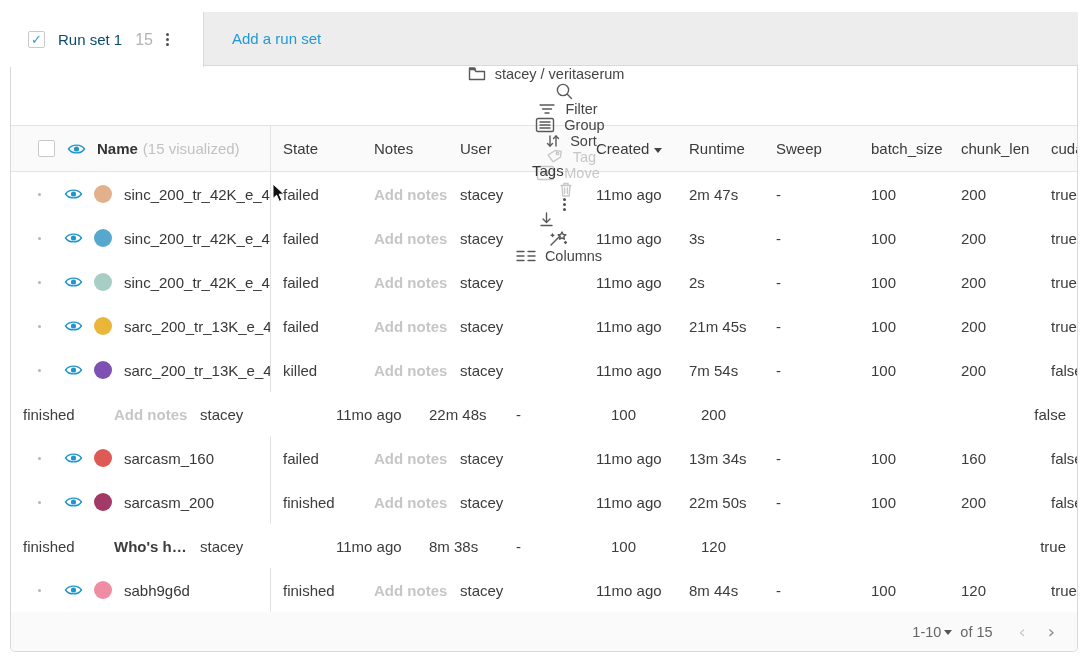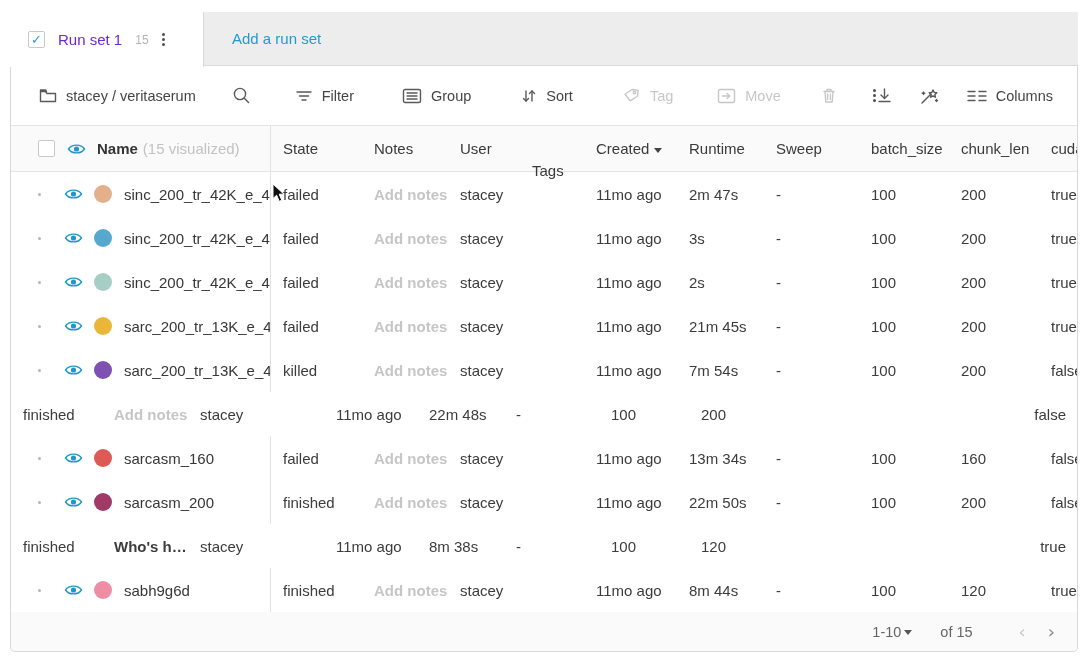--- a/index.html
+++ b/index.html
@@ -5,33 +5,33 @@
   * { margin:0; padding:0; box-sizing:border-box; }
   html,body { width:1088px; height:662px; background:#fff;
     font-family:"Liberation Sans","DejaVu Sans",sans-serif; color:#3a3a3a; overflow:hidden; }
   .page { position:relative; width:1088px; height:662px; padding:12px 10px 0 10px; }
 
   
   .panel { border:1px solid #d9d9d9; border-radius:0 0 5px 5px; width:1068px; }
   .tab-strip { display:flex; background:#ededed; height:54px; border-bottom:1px solid #d9d9d9; }
   .tab { background:#fff; height:55px; margin-bottom:-1px; width:194px; display:flex;
     align-items:center; gap:13px; padding:0 16px 0 18px; border-right:1px solid #d9d9d9; cursor:pointer; }
-  .tab-label { font-size:15px; color:#6d28d9; }
-  .tab-count { font-size:12px; color:#b3b3b3; }
+  .tab-label { font-size:15px; color:#0c4a6e; }
+  .tab-count { font-size:16px; color:#b3b3b3; }
   .checkbox { width:17px; height:17px; border:1px solid #c9c9c9; border-radius:2px; background:#fff;
     display:flex; align-items:center; justify-content:center; color:#2d9bd2; font-size:13px; }
   .kebab { color:#4f4f4f; font-size:15px; letter-spacing:0; line-height:5px; display:inline-flex;
     flex-direction:column; align-items:center; gap:2px; cursor:pointer; }
   .kebab i { width:3px; height:3px; border-radius:50%; background:#4f4f4f; display:block; }
   .add-run-set { display:flex; align-items:center; padding-left:28px; }
   .add-run-set span { color:#209ad6; font-size:15px; cursor:pointer; }
 
   
   .toolbar { height:60px; background:#fff; border-bottom:1px solid #e4e4e4;
-    display:flex; align-items:center; padding:0 24px 0 28px; font-size:14.5px; color:#454545; }
+    display:flex; align-items:center; padding:0 24px 0 28px; font-size:14.5px; color:#454545;flex-direction:column; }
   .tb-item { display:flex; align-items:center; gap:9px; cursor:pointer; white-space:nowrap; }
   .tb-item svg { display:block; }
   .disabled { color:#c7c7c7 !important; cursor:default; }
   .disabled svg { stroke:#c7c7c7 !important; }
   .spacer { flex:1; }
   .icon-stroke { stroke:#595959; fill:none; stroke-width:1.4; stroke-linecap:round; stroke-linejoin:round; }
 
   
   .thead { display:flex; height:46px; align-items:center; background:#fafafa;
     border-bottom:1px solid #e4e4e4; font-size:15px; color:#3a3a3a; }
@@ -59,21 +59,21 @@
   .notes-cell.placeholder { color:#c6c6c6; }
   .caret { display:inline-block; width:0; height:0; border-left:4px solid transparent;
     border-right:4px solid transparent; border-top:5px solid #444; margin-left:5px; vertical-align:middle; }
   .hdr-check { margin-left:27px; }
   .hdr-eye { margin-left:12px; display:flex; }
   .hdr-name-text { margin-left:11px; }
 
   
   .tfoot { height:39px; background:#fafafa; display:flex; align-items:center;
     justify-content:flex-end; padding-right:22px; font-size:14.5px; color:#666;
-    border-radius:0 0 5px 5px;gap:20px; }
+    border-radius:0 0 5px 5px; }
   .page-range { cursor:pointer; }
   .page-range .caret { border-top-color:#555; margin:0 2px 0 3px; }
   .of-label { margin-left:6px; }
   .pg-chevrons { display:flex; gap:22px; margin-left:26px; }
   .chev { font-size:18px; line-height:1; cursor:pointer; font-family:"DejaVu Sans",sans-serif; }
   .chev.prev { color:#c9c9c9; cursor:default; }
   .chev.next { color:#8a8a8a; }
 
   
   .cursor { position:absolute; left:272px; top:183px; z-index:9; pointer-events:none; }

